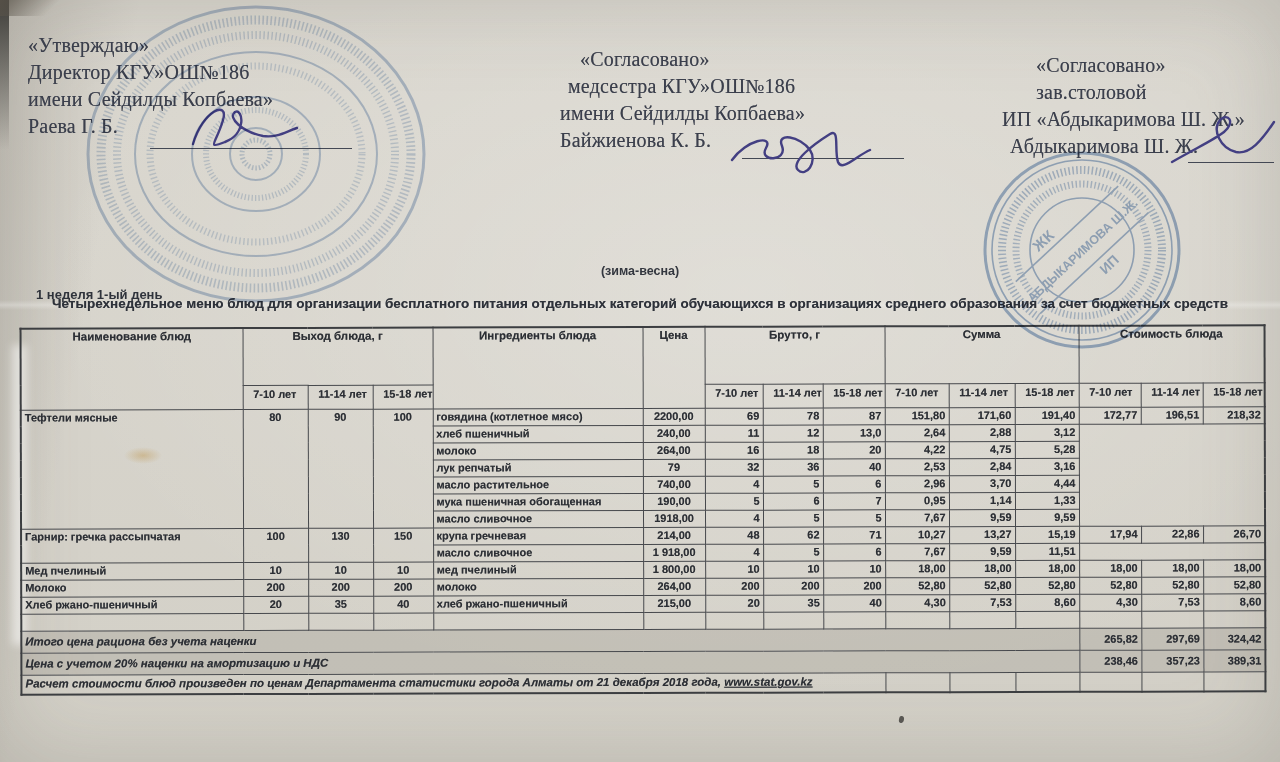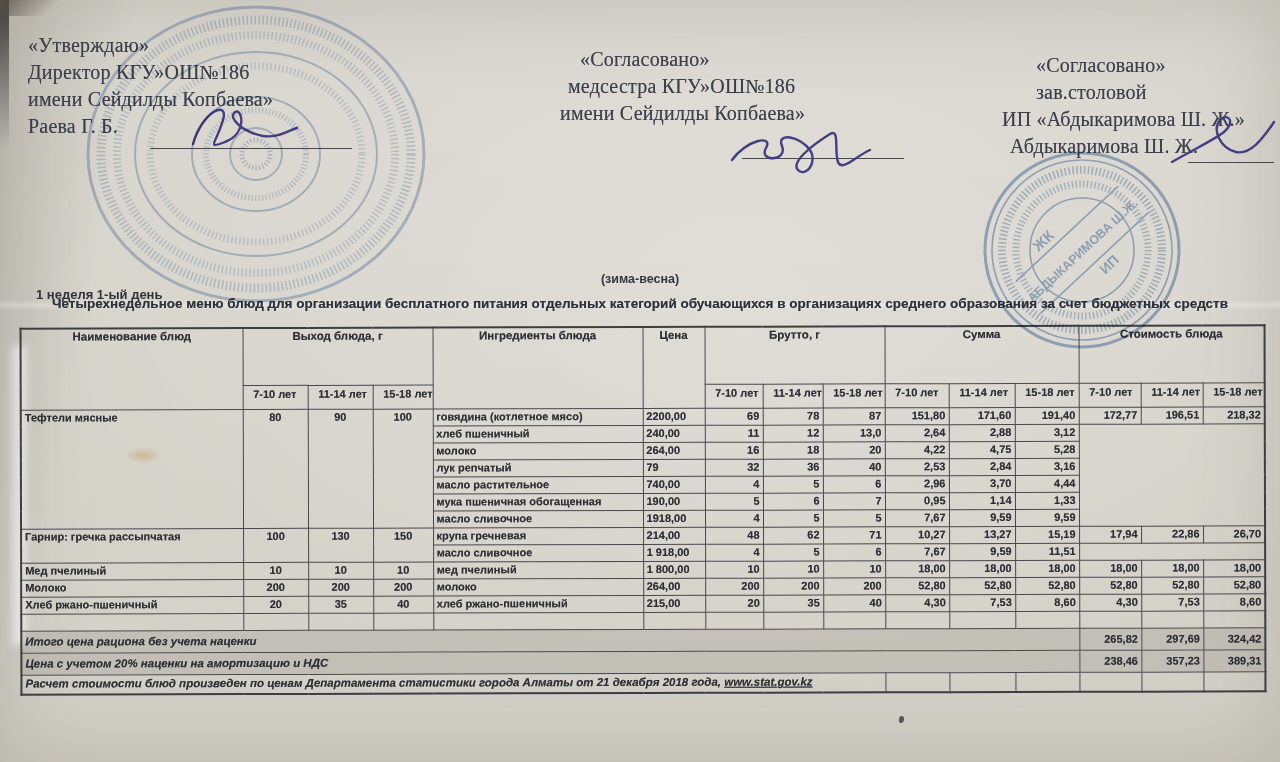--- a/index.html
+++ b/index.html
@@ -38,42 +38,42 @@
   .ind-xs { padding-left:8px; }
 
   .sig-underline { position:absolute; z-index:2; height:0; border-bottom:1.6px solid #434854; }
   .signature { position:absolute; z-index:4; }
   .signature path { stroke:#433f82; stroke-width:2.4; fill:none; stroke-linecap:round; }
 
   .stamp { position:absolute; z-index:5; mix-blend-mode:multiply; filter:blur(.4px); }
 
   .doc-title { position:absolute; z-index:2; left:40px; top:248px; width:1200px; text-align:center;
     font-size:13.5px; font-weight:700; color:#2e323a; text-shadow:0 0 .4px rgba(46,50,58,.6);margin-top:48px; }
-  .doc-subtitle { position:absolute; z-index:2; left:0; top:272px; width:1280px; text-align:center;
+  .doc-subtitle { position:absolute; z-index:2; left:0; top:264px; width:1280px; text-align:center;
     font-size:12.5px; font-weight:700; color:#33373f; }
   .week-day { position:absolute; z-index:2; left:36px; top:287px;
     font-size:13px; font-weight:700; color:#2f333b; }
 
   
   .table-wrap { position:absolute; z-index:2; left:20px; top:326px; transform:rotate(-0.15deg); }
   table.menu { border-collapse:collapse; table-layout:fixed; width:1244px;
     font-size:11px; font-weight:700; color:#2c2f35;
     text-shadow:0 0 .3px rgba(44,47,53,.55); }
   table.menu th, table.menu td { border:1.6px solid #47494d; padding:1px 3px;
     line-height:1.12; overflow:hidden; white-space:nowrap; }
   table.menu { border:2px solid #3c3e41; }
   thead tr.h1 { height:57px; }
   thead tr.h2 { height:24px; }
   thead th { font-size:11.5px; font-weight:700; text-align:center; vertical-align:top; padding-top:5px; }
   thead tr.h2 th { text-align:left; padding:2px 10px; font-size:11px; }
   tbody tr { height:17px; }
   td.dish { text-align:left; vertical-align:top; }
   td.out  { text-align:center; vertical-align:top; }
   td.ing  { text-align:left; }
-  td.price{ text-align:left; }
+  td.price{ text-align:center; }
   td.num  { text-align:right; }
   tr.total-row { height:22px; background:rgba(125,122,112,.20); }
   tr.total-row td.lab { text-align:left; font-style:italic; font-size:11.5px; }
   tr.note-row { height:20px; }
   tr.note-row td.lab { text-align:left; font-style:italic; font-size:11.5px; }
   .url { text-decoration:underline; }
 </style>
 </head>
 <body>
 
@@ -125,20 +125,21 @@
   </div>
   <div class="sig-underline" style="left:150px; top:148px; width:202px;"></div>
   <svg class="signature" style="left:185px; top:98px;" width="130" height="58" viewBox="0 0 130 58">
     <path d="M8,46 C18,12 44,2 38,22 C32,44 20,52 40,44 C62,36 58,10 50,14 C42,20 58,34 78,38 C92,40 100,34 112,30"></path>
   </svg>
 
   <div class="approval" style="left:560px; top:46px;">
     <div class="ln ind-sm">«Согласовано»</div>
     <div class="ln ind-xs">медсестра КГУ»ОШ№186</div>
     <div class="ln">имени Сейдилды Копбаева»</div>
+    <div class="ln">Байжиенова К. Б.</div>
   </div>
   <div class="sig-underline" style="left:742px; top:158px; width:162px;"></div>
   <svg class="signature" style="left:722px; top:116px;" width="160" height="64" viewBox="0 0 160 64">
     <path d="M10,44 C24,24 52,18 44,32 C36,46 66,46 60,30 C54,16 78,20 88,34 C96,46 84,62 76,54 C68,46 92,28 108,18 C118,12 112,34 116,46 C120,56 134,40 148,34"></path>
   </svg>
 
   <div class="approval" style="left:1002px; top:52px;">
     <div class="ln ind-md">«Согласовано»</div>
     <div class="ln ind-md">зав.столовой</div>
     <div class="ln">ИП «Абдыкаримова Ш. Ж.»</div>

